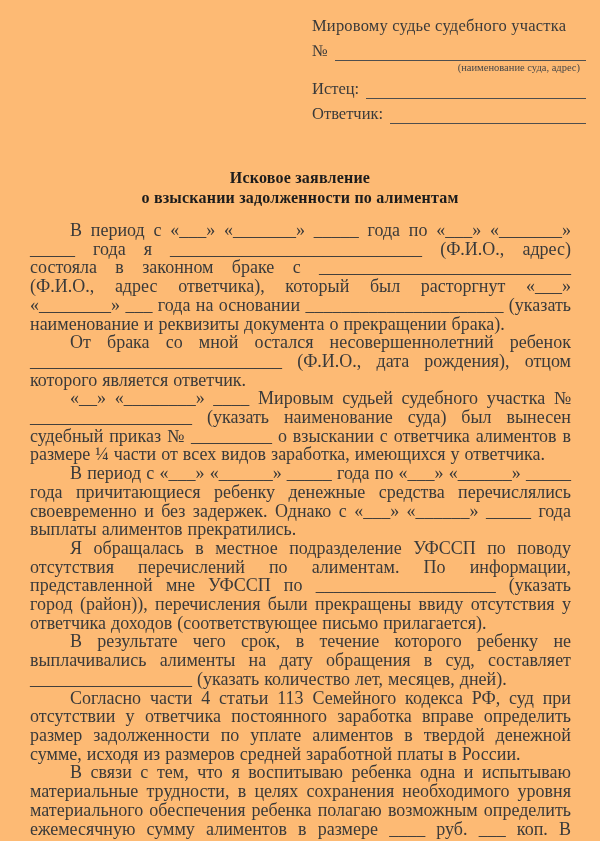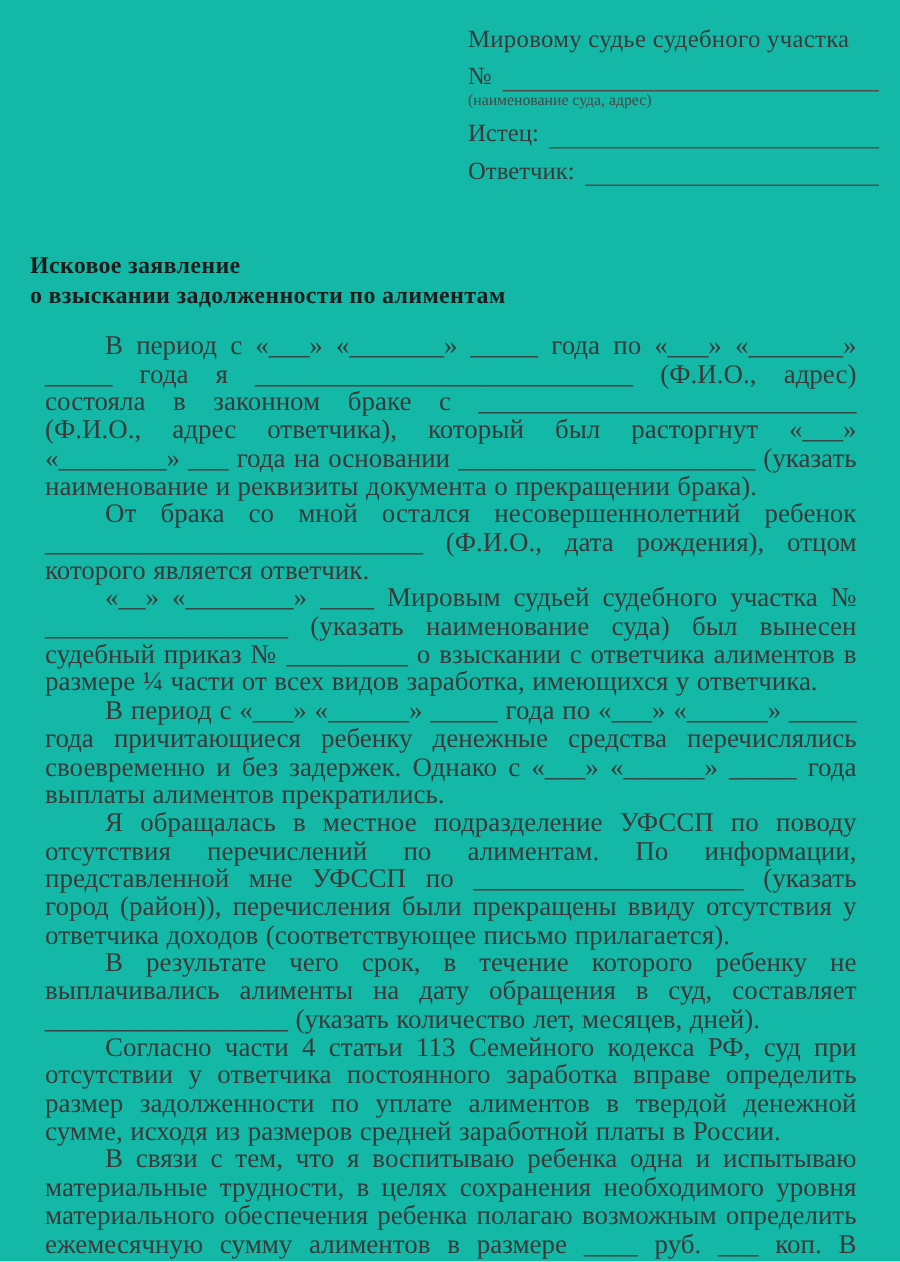--- a/index.html
+++ b/index.html
@@ -1,32 +1,32 @@
 <!DOCTYPE html>
 <html><head>
 <meta charset="utf-8">
 <style>
   html,body { margin:0; padding:0; background:#ffffff; }
   .page {
     width:600px; height:841px; overflow:hidden; position:relative;
-    background:#14b8a6;
+    background:#fdba74;
     color:#3a3a3a;
     font-family:"Liberation Serif", "DejaVu Serif", serif;
     box-sizing:border-box;
   }
   
   .header-block { width:274px; margin:16px 14px 0 auto; }
   .h-line1 { font-size:16.5px; line-height:20px; letter-spacing:0.2px; }
   .h-row { display:flex; align-items:flex-end; font-size:16.5px; margin-top:5px; }
   .h-label { white-space:nowrap; }
   .h-rule { flex:1 1 auto; border-bottom:1.3px solid #4e4e4e; margin-left:7px; height:17px; }
-  .h-caption { font-size:10.5px; line-height:12px; padding-right:6px; color:#474747; margin-top:1px; }
+  .h-caption { font-size:10.5px; line-height:12px; text-align:right; padding-right:6px; color:#474747; margin-top:1px; }
   
   .doc-title {
-    text-align:left; font-weight:bold; color:#1c1c1c;
+    text-align:center; font-weight:bold; color:#1c1c1c;
     font-size:16px; line-height:19.5px; letter-spacing:0.2px;
     margin:44px 20px 14px 20px;
   }
   
   .doc-body {
     margin:0 29px 0 30px;
     font-size:18px; line-height:18.7px;
     text-align:justify; text-justify:inter-word;
     color:#3a3a3a;
   }

